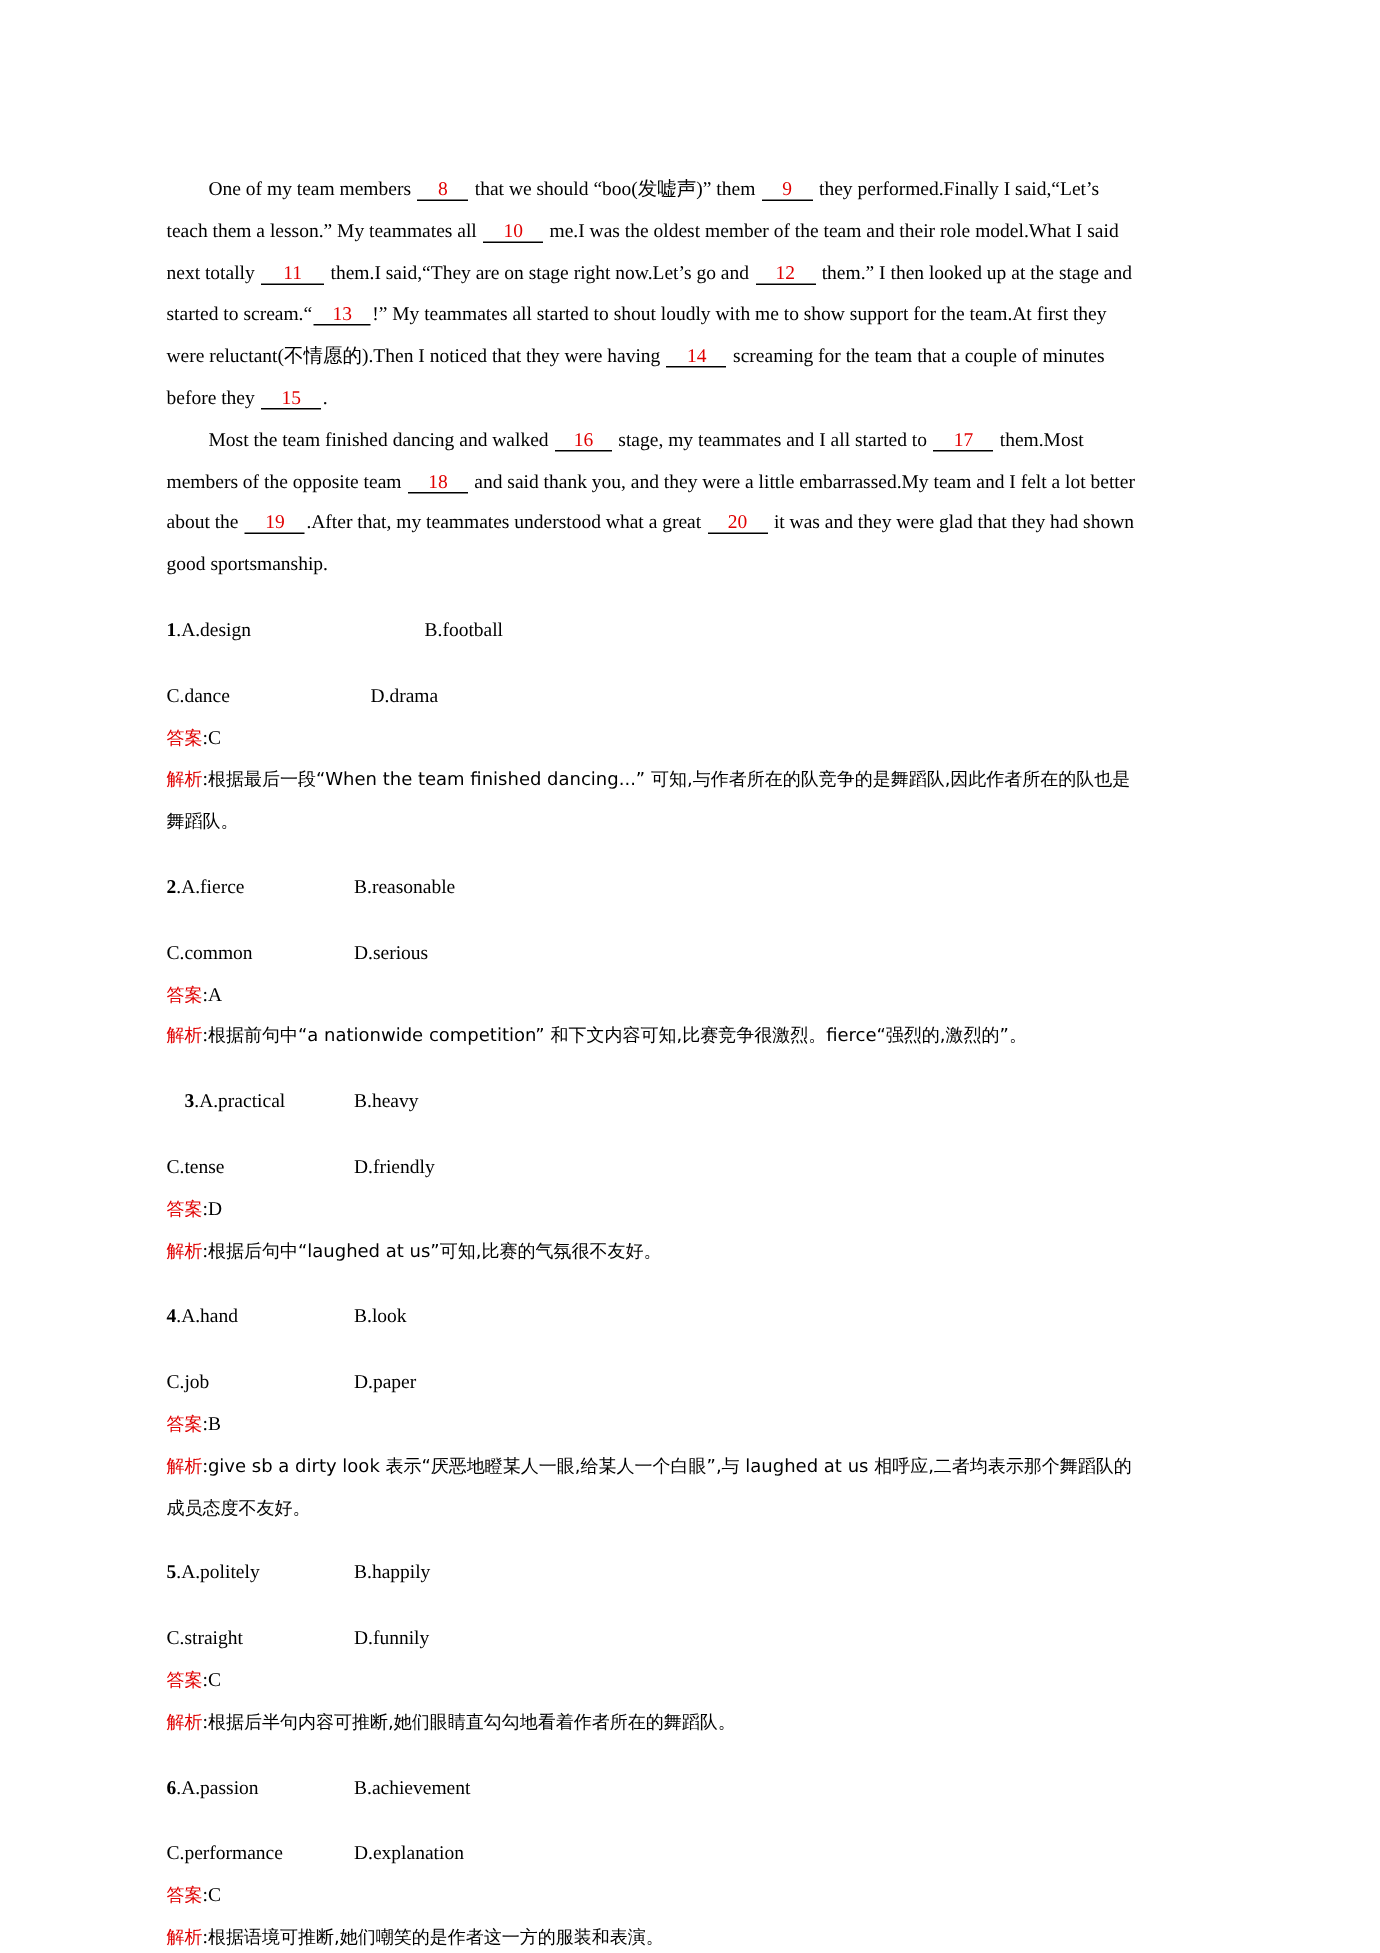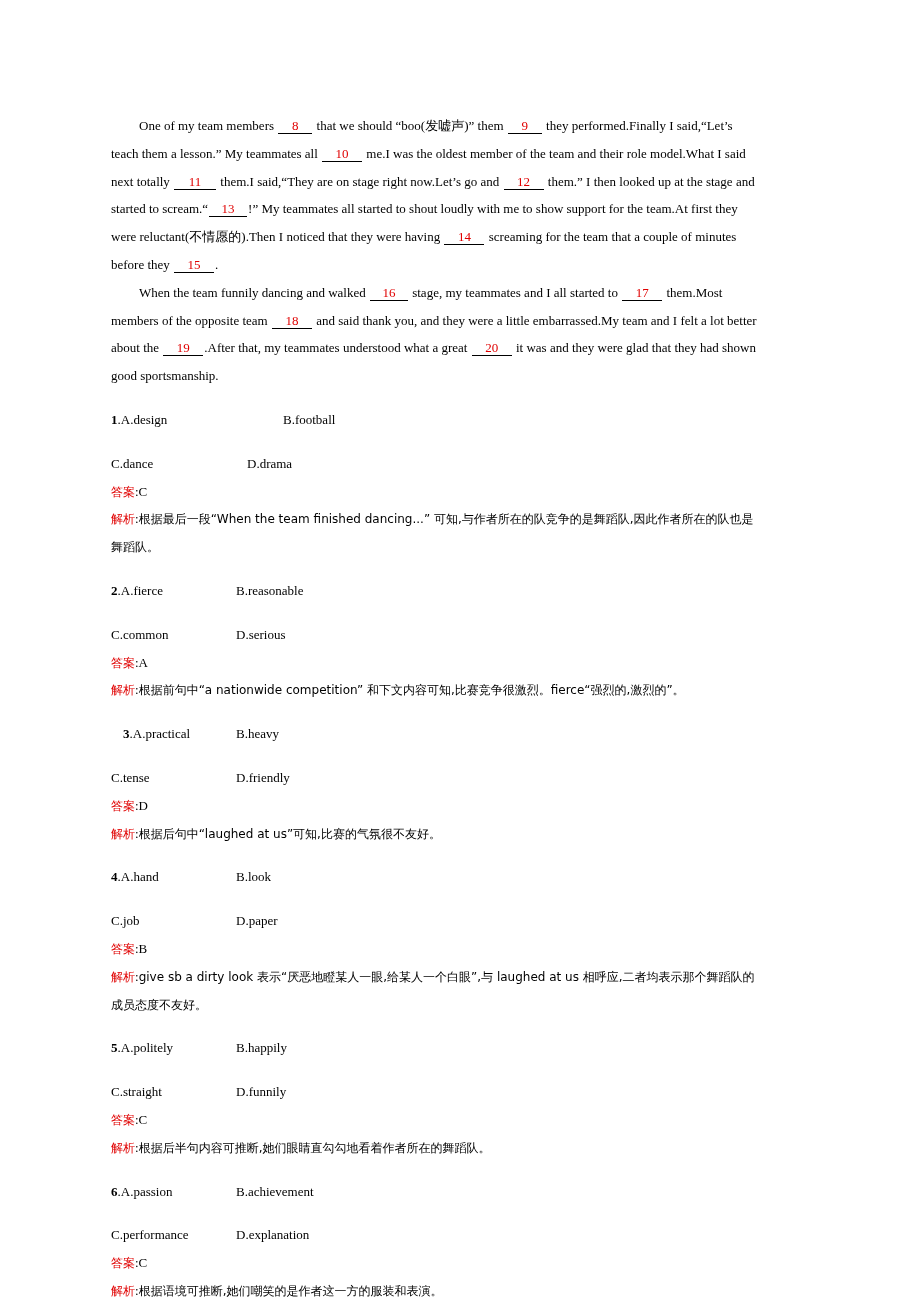--- a/index.html
+++ b/index.html
@@ -44,21 +44,21 @@
     <div class="line">
       <span>were reluctant(不情愿的).Then I noticed that they were having </span><span class="blank w40">14</span><span> screaming for the team that a couple of minutes</span>
     </div>
     <div class="line">
       <span>before they </span><span class="blank w40">15</span><span>.</span>
     </div>
   </div>
 
   <div>
     <div class="line indent">
-      <span>When the team funnily dancing and walked </span><span class="blank w38">16</span><span> stage, my teammates and I all started to </span><span class="blank w40">17</span><span> them.Most</span>
+      <span>Most the team finished dancing and walked </span><span class="blank w38">16</span><span> stage, my teammates and I all started to </span><span class="blank w40">17</span><span> them.Most</span>
     </div>
     <div class="line">
       <span>members of the opposite team </span><span class="blank w40">18</span><span> and said thank you, and they were a little embarrassed.My team and I felt a lot better</span>
     </div>
     <div class="line">
       <span>about the </span><span class="blank w40">19</span><span>.After that, my teammates understood what a great </span><span class="blank w40">20</span><span> it was and they were glad that they had shown</span>
     </div>
     <div class="line">
       <span>good sportsmanship.</span>
     </div>

